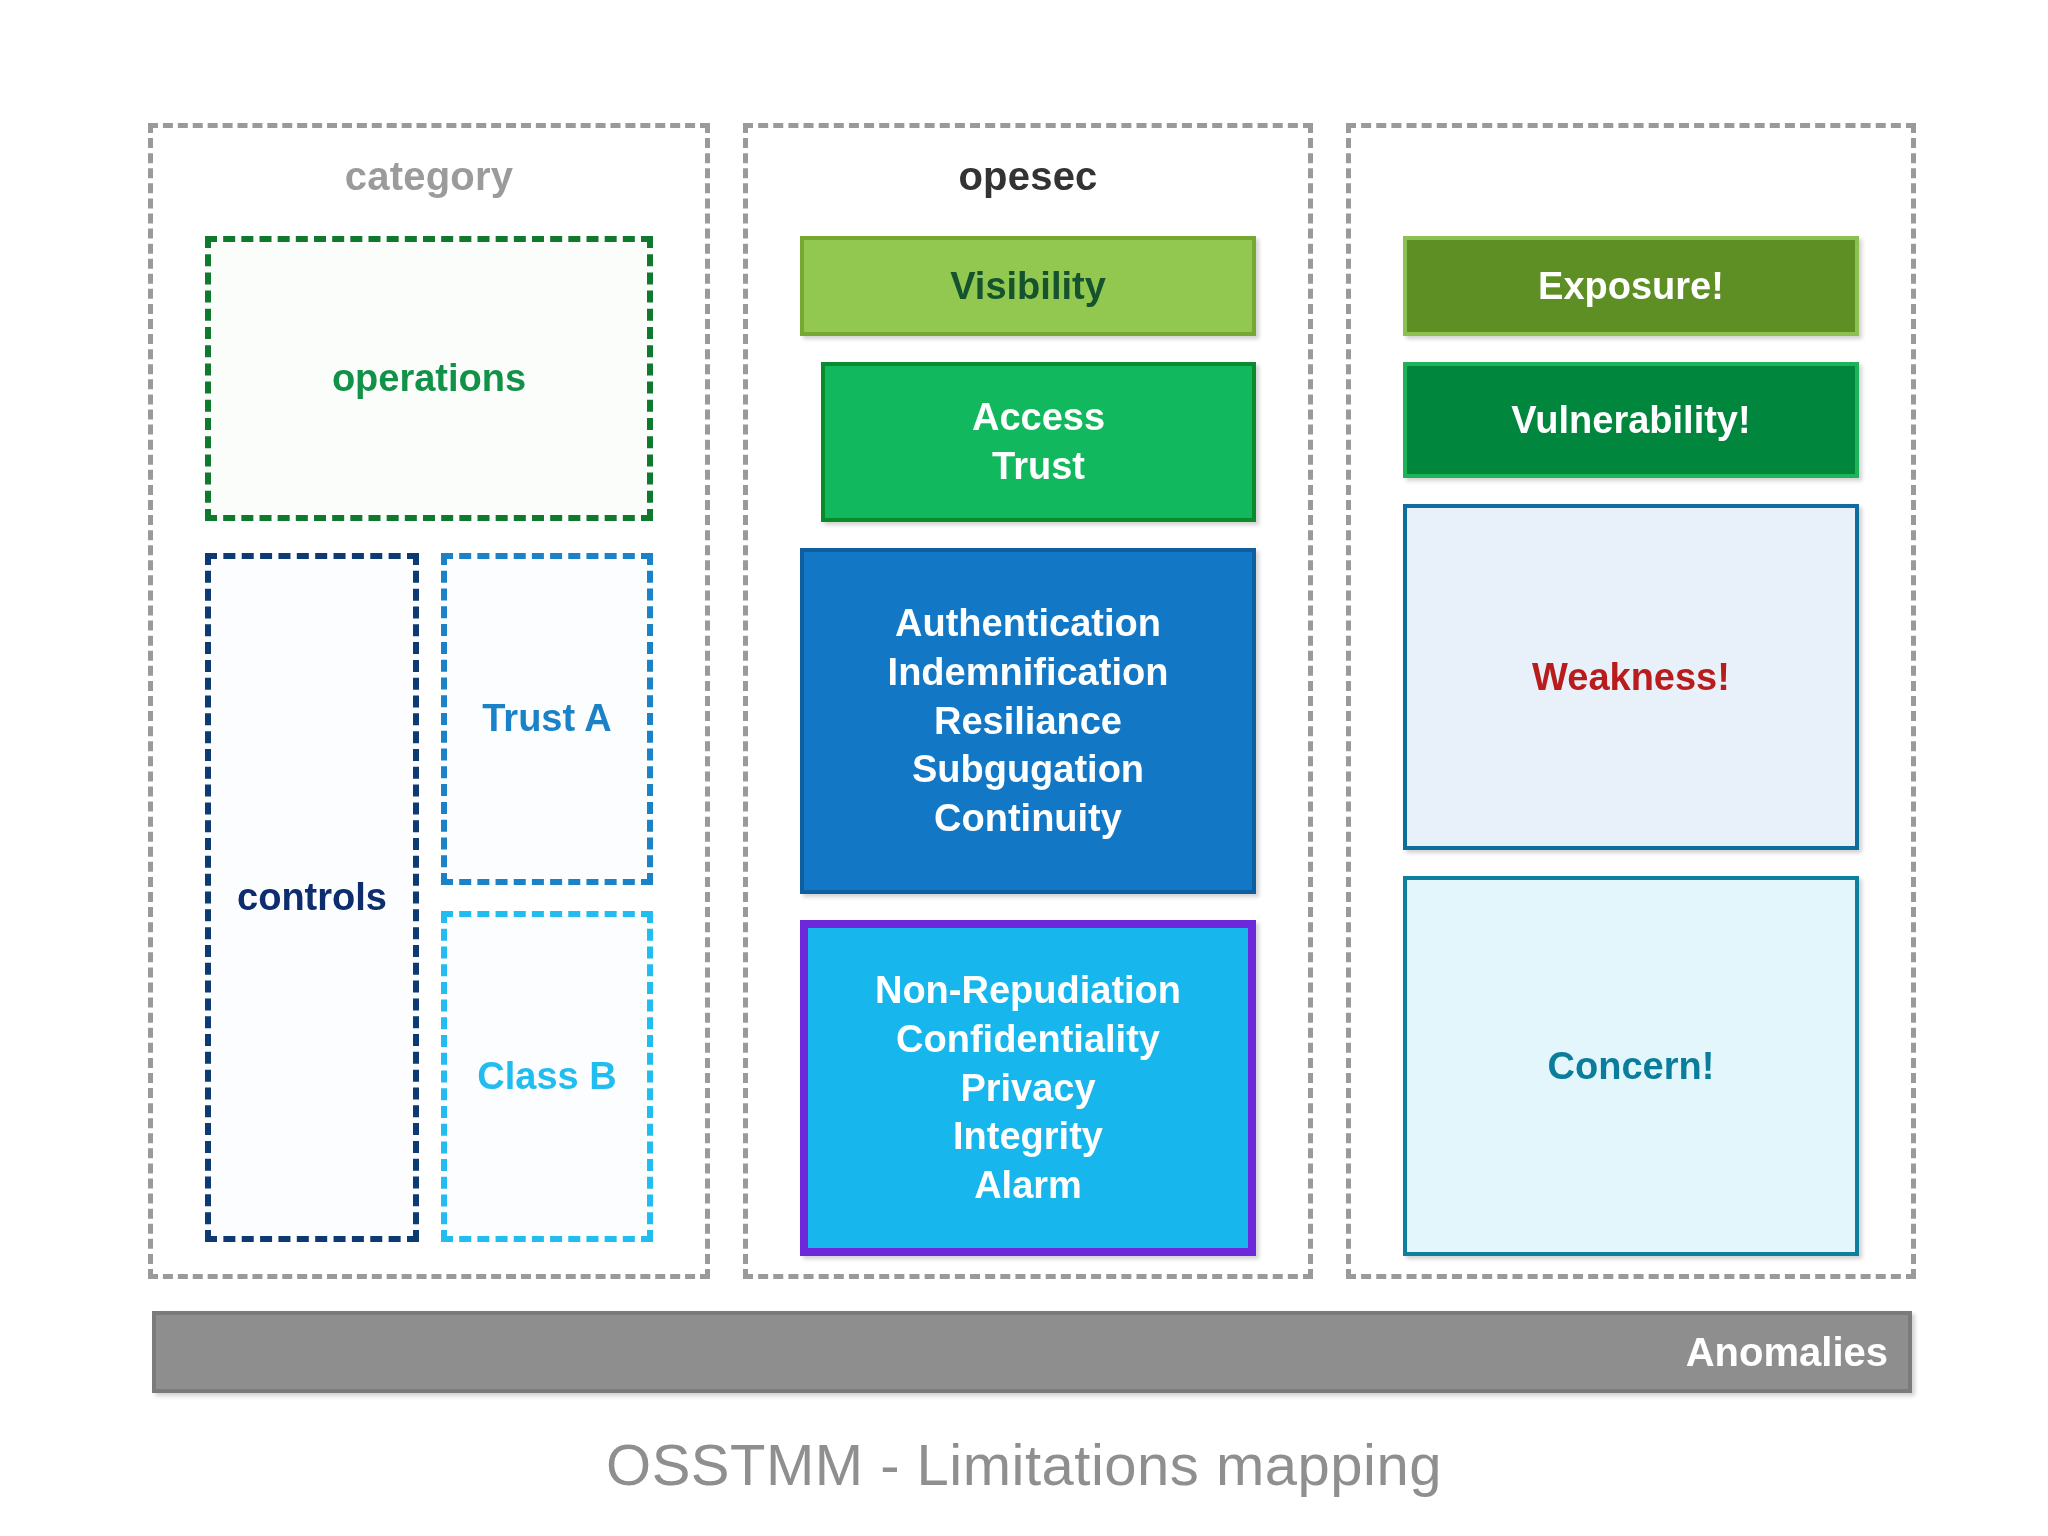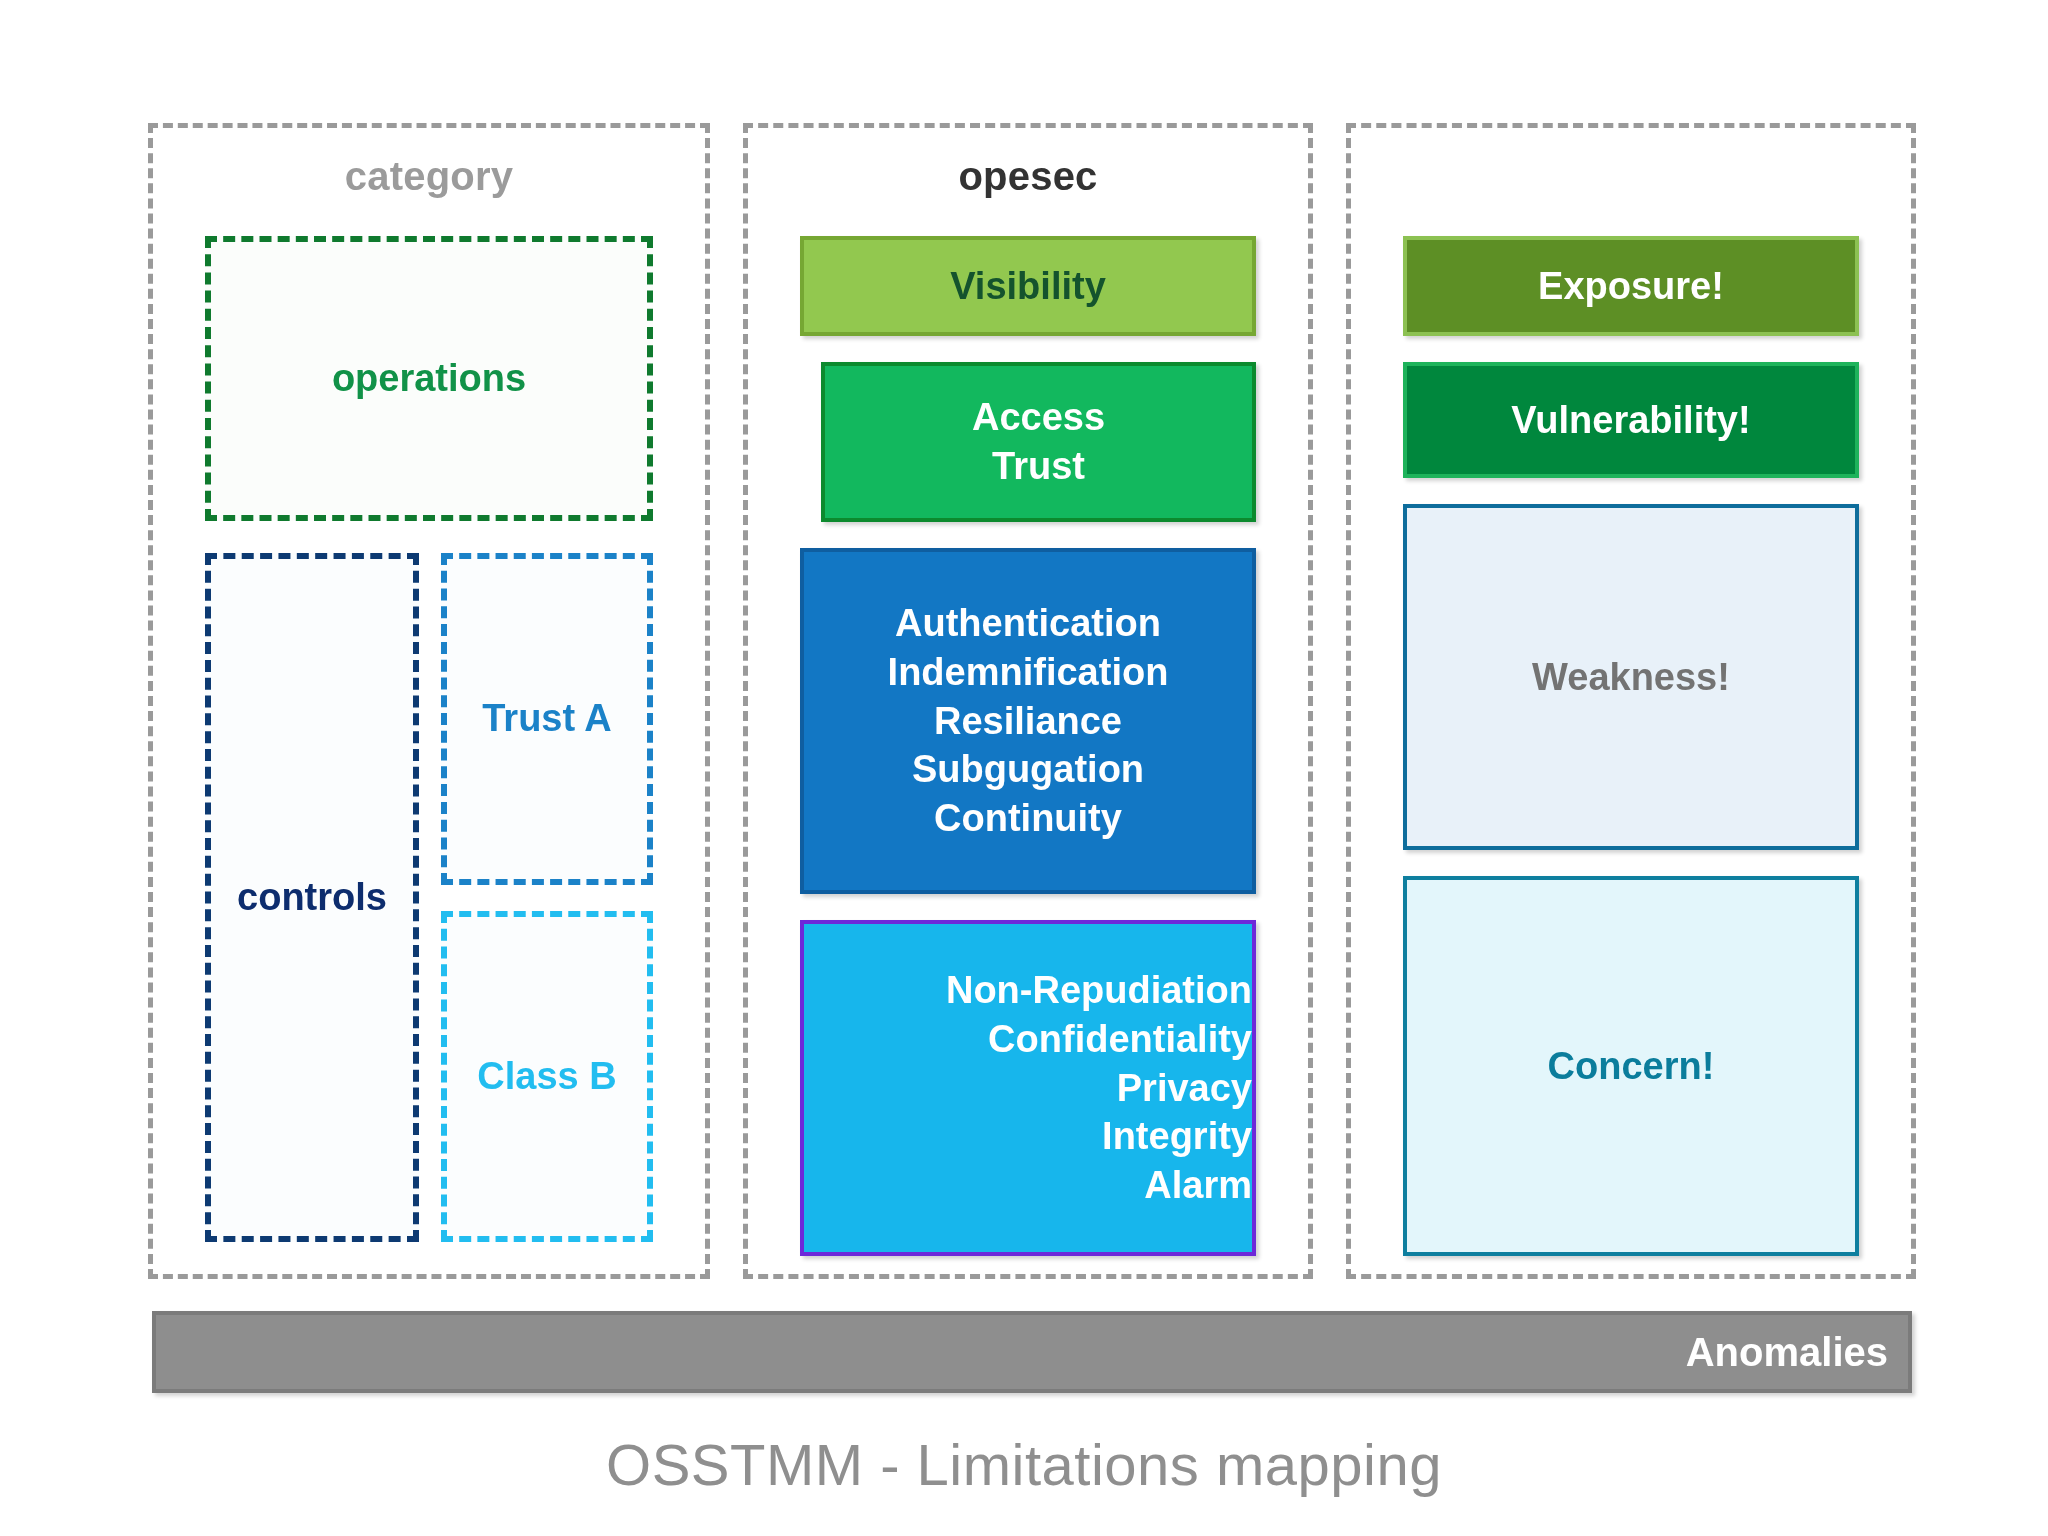--- a/index.html
+++ b/index.html
@@ -162,45 +162,44 @@
   }
   .blk-auth {
     background: #1277c4;
     border: 4px solid #0f5ea0;
     color: #ffffff;
     flex: 0 0 346px;
     margin-bottom: 26px;
   }
   .blk-nonrep {
     background: #17b6ec;
-    border: 4px solid #6d28d9;
+    border: 8px solid #6d28d9;
     color: #ffffff;
     flex: 1;
-    align-items: flex-end;
   }
 
   
   .blk-exposure {
     background: #5d8f25;
     border: 4px solid #8cc152;
     color: #ffffff;
     height: 100px;
     margin-bottom: 26px;
   }
   .blk-vulnerability {
     background: #00873d;
     border: 4px solid #1eb35b;
     color: #ffffff;
     height: 116px;
     margin-bottom: 26px;
   }
   .blk-weakness {
     background: #e8f1f9;
     border: 4px solid #0e6d9c;
-    color: #737373;
+    color: #b91c1c;
     flex: 0 0 346px;
     margin-bottom: 26px;
   }
   .blk-concern {
     background: #e3f6fb;
     border: 4px solid #0e7f9f;
     color: #0b7d9c;
     flex: 1;
   }
 

